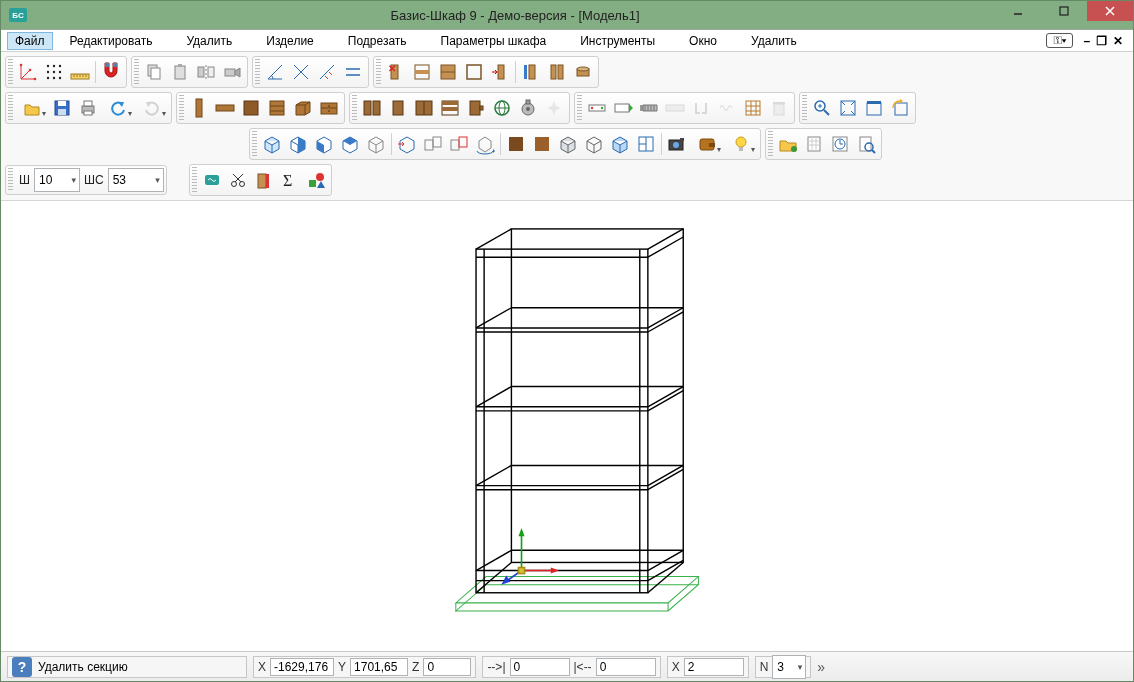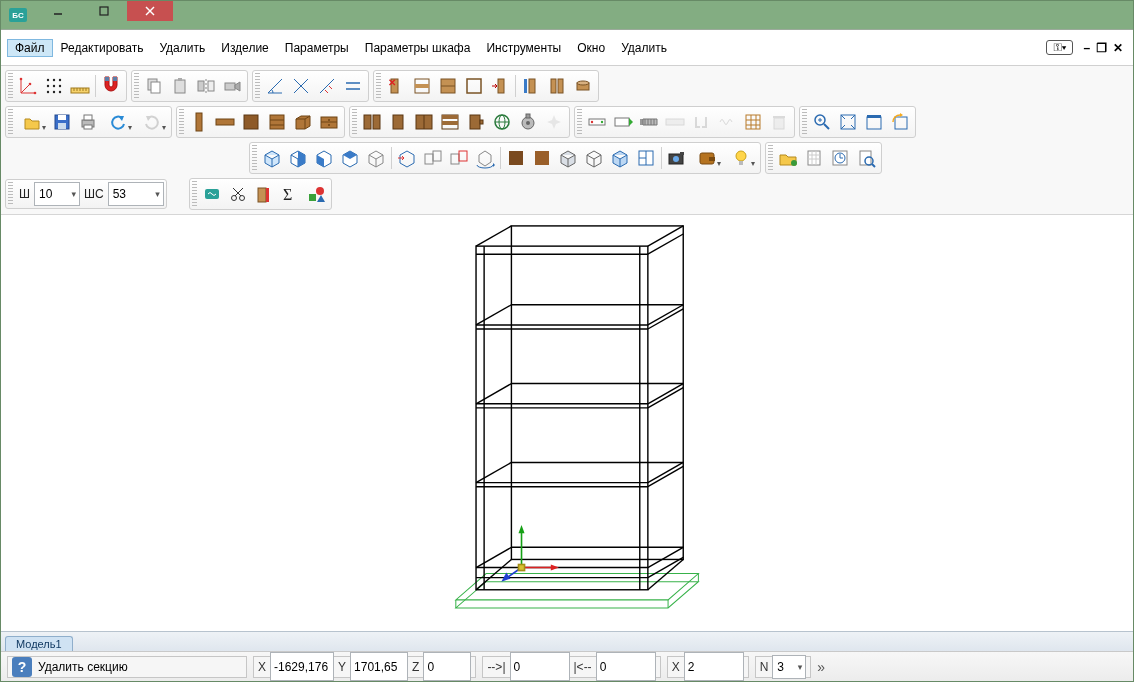--- a/index.html
+++ b/index.html
@@ -6,22 +6,22 @@
   body { font-family: "Segoe UI", Tahoma, sans-serif; font-size: 12px; background: #83ad82; width: 1134px; height: 682px; overflow: hidden; }
   .window { width: 1134px; height: 682px; display: flex; flex-direction: column; border: 1px solid #678a66; }
   .titlebar { height: 28px; background: #83ad82; display: flex; align-items: center; padding: 0 0 0 8px; color: #222; font-size: 13px; }
   .titlebar .ticon { width:18px; height:14px; background:#2aa198; border-radius:2px; margin-right:8px; display:flex;align-items:center;justify-content:center;color:#fff;font-size:8px;font-weight:bold; }
   .titlebar .title { flex:1; text-align:center; }
   .titlebar .winbtns { display:flex; height:100%; }
   .titlebar .winbtn { width:46px; height:20px; display:flex; align-items:center; justify-content:center; cursor:pointer; }
   .titlebar .winbtn.close { background:#c75050; color:#fff; width:46px; height:20px; }
   .titlebar .winbtn svg { width:10px; height:10px; }
   .client { flex:1; background:#fff; display:flex; flex-direction:column; border-top:1px solid #9caa9c; }
-  .menubar { height:36px; display:flex; align-items:center; padding:0 6px; border-bottom:1px solid #d0d0d0; background:#fff; }
-  .menubar .menuitem { padding:2px 8px; cursor:pointer; }
+  .menubar { height:22px; display:flex; align-items:center; padding:0 6px; border-bottom:1px solid #d0d0d0; background:#fff; }
+  .menubar .menuitem { padding:2px 17px; cursor:pointer; }
   .menubar .menuitem.active { background:#cde7f7; border:1px solid #7fb8e0; padding:1px 7px; }
   .menubar .spacer { flex:1; }
   .menubar .key { border:1px solid #555; border-radius:3px; padding:0 6px; font-size:11px; margin-right:10px;}
   .menubar .mdi { display:flex; gap:6px; margin-right:4px;}
   .menubar .mdi span { cursor:pointer; font-weight:bold; font-family:Arial; }
   
   .toolbars { background:#f8f8f8; padding:2px 2px; border-bottom:1px solid #d6d6d6; }
   .tbrow { display:flex; align-items:center; gap:4px; padding:2px 2px; flex-wrap:nowrap; }
   .tbgroup { display:flex; align-items:center; border:1px solid #cfcfcf; border-radius:3px; background:linear-gradient(#fff,#f3f3f3); padding:2px 2px; gap:0; }
   .tbgroup .grip { width:5px; align-self:stretch; margin-right:2px; background:repeating-linear-gradient(to bottom,#bbb 0,#bbb 1px,transparent 1px,transparent 3px); }
@@ -32,34 +32,35 @@
   .lbl { padding:0 4px; color:#222; }
   .combo { height:24px; border:1px solid #aeb3b8; background:#fff; display:flex; align-items:center; padding:0 16px 0 4px; position:relative; font-size:12px; min-width:46px; }
   .combo::after { content:"▾"; position:absolute; right:3px; font-size:9px; color:#555; }
   
   .viewport { flex:1; background:#fff; position:relative; overflow:hidden; }
   .tabstrip { height:20px; background:linear-gradient(#eef2f6,#dfe6ee); border-top:1px solid #b7c3ce; display:flex; align-items:flex-end; padding-left:4px; }
   .tabstrip .tab { background:#cfe2f3; border:1px solid #8faecb; border-bottom:none; padding:1px 10px; font-size:11px; color:#123a63; border-top-left-radius:3px; border-top-right-radius:3px; cursor:pointer;}
   
   .statusbar { height:30px; background:linear-gradient(#f7f7f7,#ececec); border-top:1px solid #c9c9c9; display:flex; align-items:center; gap:6px; padding:0 6px; font-size:12px; }
   .well { border:1px solid #c6c6c6; background:#f6f6f6; height:22px; display:flex; align-items:center; padding:0 4px; gap:4px; }
-  .well input { border:1px solid #aeb3b8; height:29px; font-size:12px; padding:0 3px; width:60px; background:#fff; }
+  .well input { border:1px solid #aeb3b8; height:18px; font-size:12px; padding:0 3px; width:60px; background:#fff; }
   .well .k { color:#333; }
   .statusbar .chev { font-size:14px; color:#555; cursor:pointer; }
   .statusbar .qicon { width:20px;height:20px;background:#4a7ebd;border-radius:3px;display:flex;align-items:center;justify-content:center;color:#fff;font-weight:bold;font-size:14px;margin-right:2px;}
   svg { display:block; }
   .big { width:26px;height:26px;}
 </style>
 </head>
 <body>
 
 <div class="window">
 
   <div class="titlebar">
     <div class="ticon">БС</div>
+    <div class="title">Базис-Шкаф 9 - Демо-версия - [Модель1]</div>
     <div class="winbtns">
       <div class="winbtn">
           <svg viewBox="0 0 10 10">
             <line x1="1" y1="8" x2="9" y2="8" stroke="#222" stroke-width="1.5"></line>
           </svg>
         </div>
       <div class="winbtn">
           <svg viewBox="0 0 10 10">
             <rect x="1" y="1" width="8" height="8" fill="none" stroke="#222" stroke-width="1.2"></rect>
           </svg>
@@ -73,21 +74,21 @@
     </div>
   </div>
 
   <div class="client">
 
     <div class="menubar">
       <div class="menuitem active">Файл</div>
       <div class="menuitem">Редактировать</div>
       <div class="menuitem">Удалить</div>
       <div class="menuitem">Изделие</div>
-      <div class="menuitem">Параметры</div>
+      <div class="menuitem">Подрезать</div>
       <div class="menuitem">Параметры шкафа</div>
       <div class="menuitem">Инструменты</div>
       <div class="menuitem">Окно</div>
       <div class="menuitem">Удалить</div>
       <div class="spacer"></div>
       <div class="key">⚿▾</div>
       <div class="mdi">
         <span>–</span>
         <span>❐</span>
         <span>✕</span>
@@ -733,23 +734,20 @@
           <polygon points="515,306 512,314 518,314" fill="#16a016"></polygon>
           <line x1="515" y1="348" x2="548" y2="348" stroke="#d22"></line>
           <polygon points="552,348 544,345 544,351" fill="#d22"></polygon>
           <line x1="515" y1="348" x2="498" y2="360" stroke="#2040d0"></line>
           <polygon points="495,362 504,359 500,353" fill="#2040d0"></polygon>
           <rect x="512" y="345" width="6" height="6" fill="#d8c233" stroke="#a68f15"></rect>
         </g>
       </svg>
     </div>
 
-    <div class="tabstrip">
-      <div class="tab">Модель1</div>
-    </div>
 
     <div class="statusbar">
       <div class="well" style="flex:0 0 240px">
         <div class="qicon">?</div>
         <span>Удалить секцию</span>
       </div>
       <div class="well">
         <span class="k">X</span>
         <input style="width: 64px;" value="-1629,176">
         <span class="k">Y</span>

